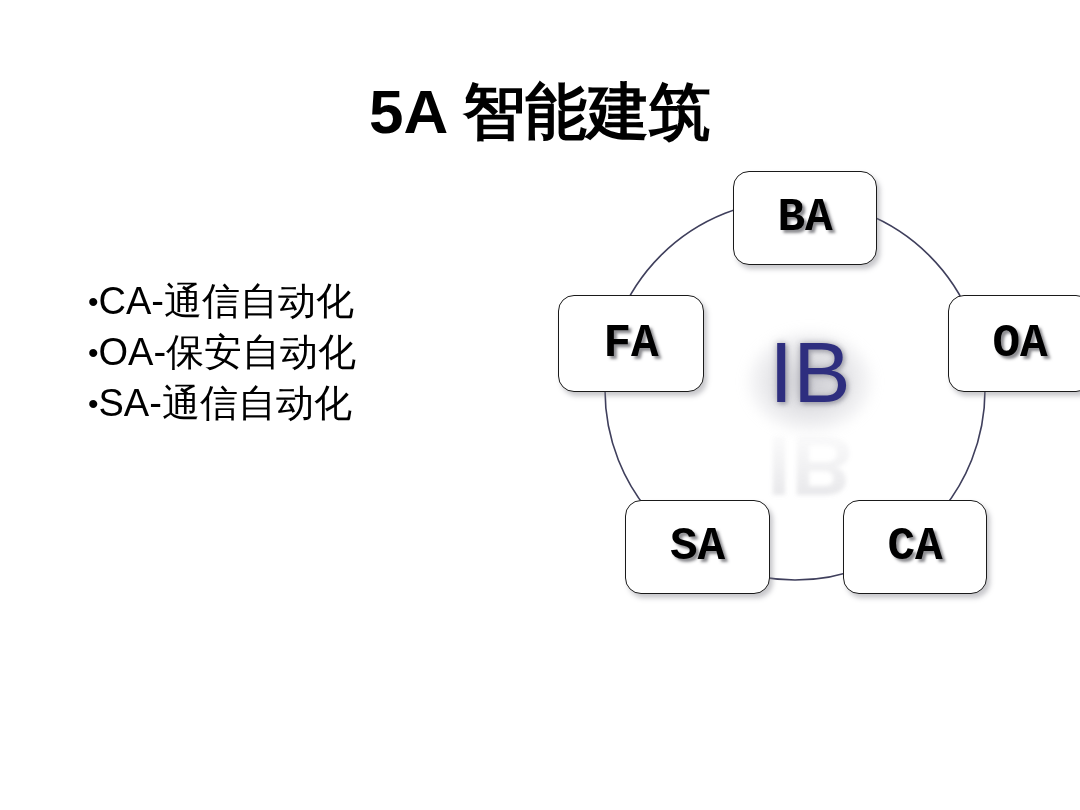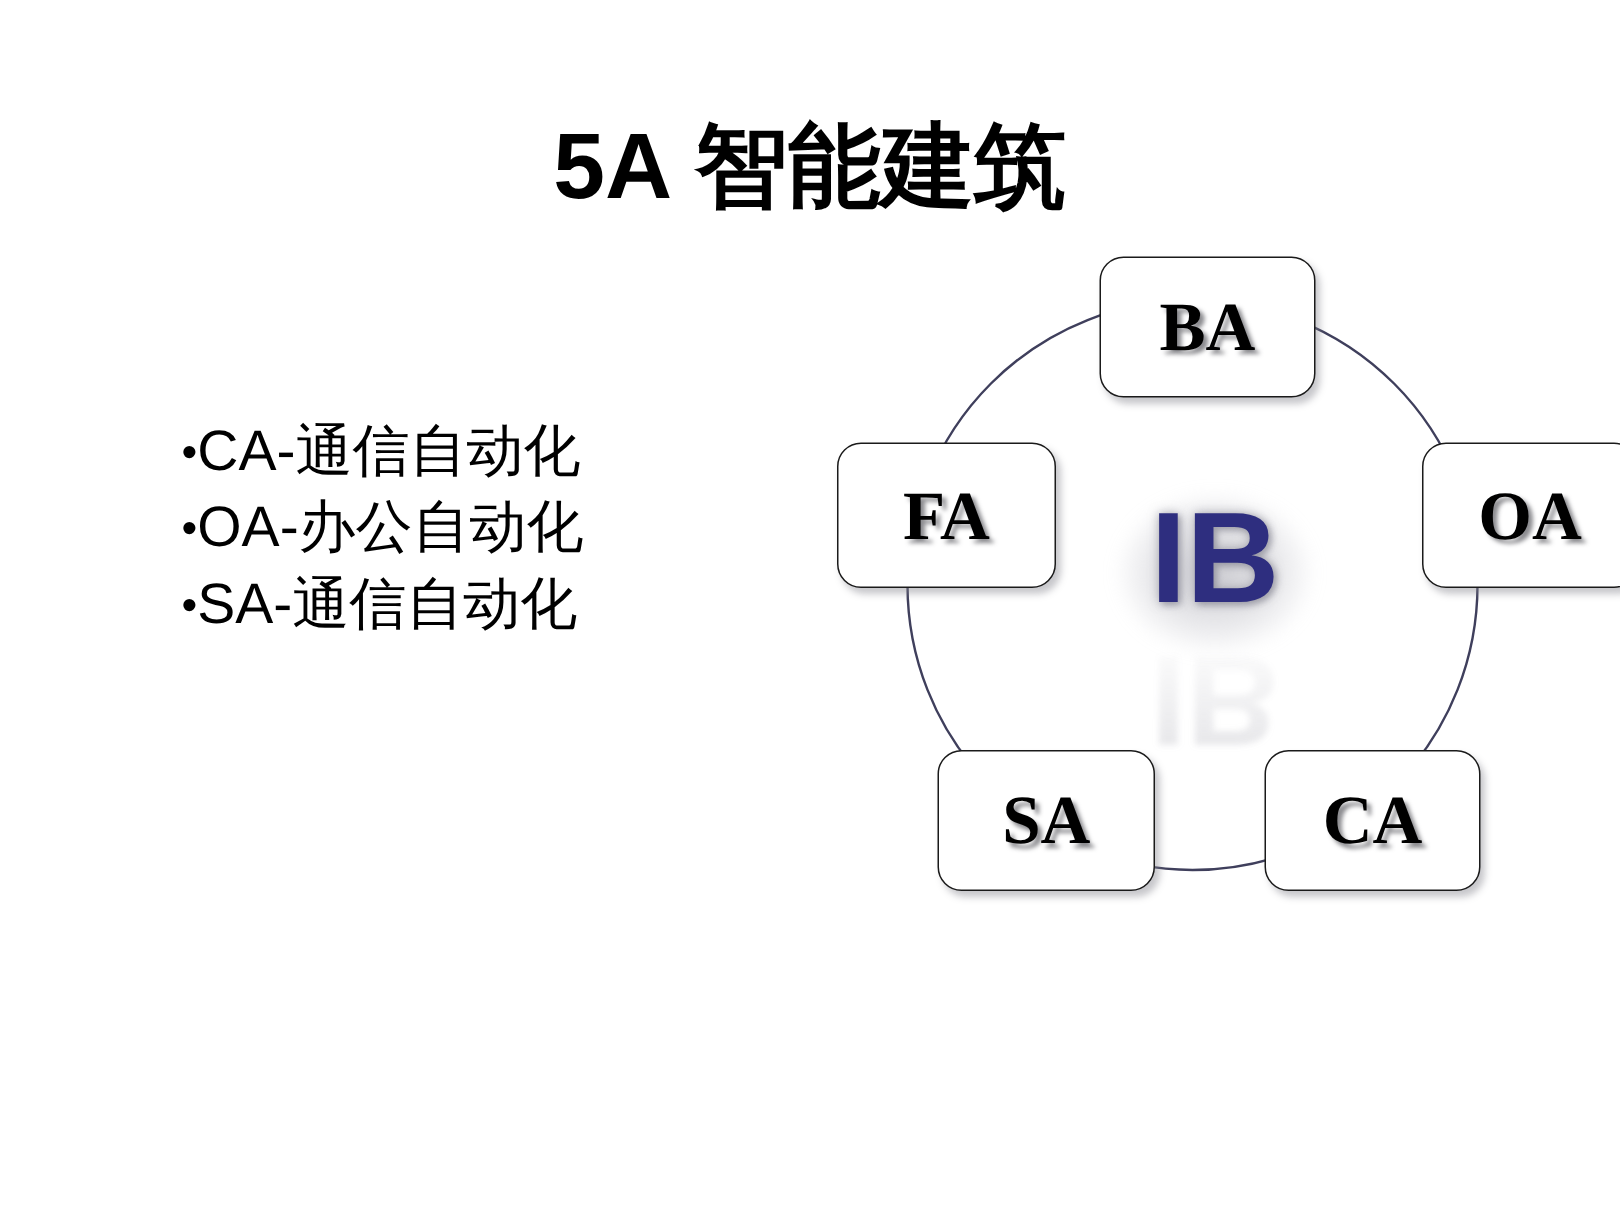--- a/index.html
+++ b/index.html
@@ -39,21 +39,20 @@
     left: 88px;
     top: 276px;
     width: 430px;
   }
   .bullet-row {
     display: block;
     font-size: 38px;
     line-height: 50px;
     color: #000000;
     white-space: nowrap;
-    margin-left: 33px;
   }
   .bullet-dot {
     font-family: "Liberation Sans", sans-serif;
     font-size: 30px;
     line-height: 50px;
     vertical-align: 2px;
     color: #000000;
   }
   .bullet-code {
     font-family: "Liberation Sans", sans-serif;
@@ -100,21 +99,21 @@
     border-radius: 50%;
     background: radial-gradient(ellipse at 50% 50%, rgba(160,160,170,0.55) 0%, rgba(190,190,198,0.34) 48%, rgba(255,255,255,0) 76%);
     filter: blur(6px);
   }
   #ib-text {
     position: absolute;
     left: 0;
     top: 2px;
     width: 180px;
     font-family: "Liberation Sans", sans-serif;
-    font-weight: bold;
+    font-weight: normal;
     font-size: 86px;
     line-height: 100px;
     color: #2e2e7f;
     text-shadow: 0 0 7px rgba(150,150,160,0.75), 2px 2px 4px rgba(120,120,135,0.55);
   }
   #ib-reflection {
     position: absolute;
     left: 0;
     top: 96px;
     width: 180px;
@@ -134,21 +133,21 @@
     position: absolute;
     background: #ffffff;
     border: 1.4px solid #1a1a1a;
     border-radius: 16px;
     box-shadow: 3px 4px 5px rgba(130,130,140,0.45);
     display: flex;
     align-items: center;
     justify-content: center;
   }
   .node-label {
-    font-family: Liberation Serif, serif;
+    font-family: Liberation Mono, monospace;
     font-weight: bold;
     font-size: 46px;
     line-height: 46px;
     color: #000000;
     text-shadow: 3px 3px 3px rgba(120,120,125,0.85);
   }
   #node-ba { left: 193px; top: 21px;  width: 142px; height: 92px; }
   #node-oa { left: 368px; top: 145px; width: 142px; height: 95px; margin-left: 40px; }
   #node-ca { left: 303px; top: 350px; width: 142px; height: 92px; }
   #node-sa { left:  85px; top: 350px; width: 143px; height: 92px; }
@@ -159,21 +158,21 @@
 
 <div id="slide-title">5A 智能建筑</div>
 
 <div id="bullet-list">
 
   <div class="bullet-row">
     <span class="bullet-dot">•</span><span class="bullet-code">CA-</span><span class="bullet-cn">通信自动化</span>
   </div>
 
   <div class="bullet-row">
-    <span class="bullet-dot">•</span><span class="bullet-code">OA-</span><span class="bullet-cn">办公自动化</span>
+    <span class="bullet-dot">•</span><span class="bullet-code">OA-</span><span class="bullet-cn">保安自动化</span>
   </div>
 
 
   <div class="bullet-row">
     <span class="bullet-dot">•</span><span class="bullet-code">SA-</span><span class="bullet-cn">通信自动化</span>
   </div>
 
 
 </div>
 

